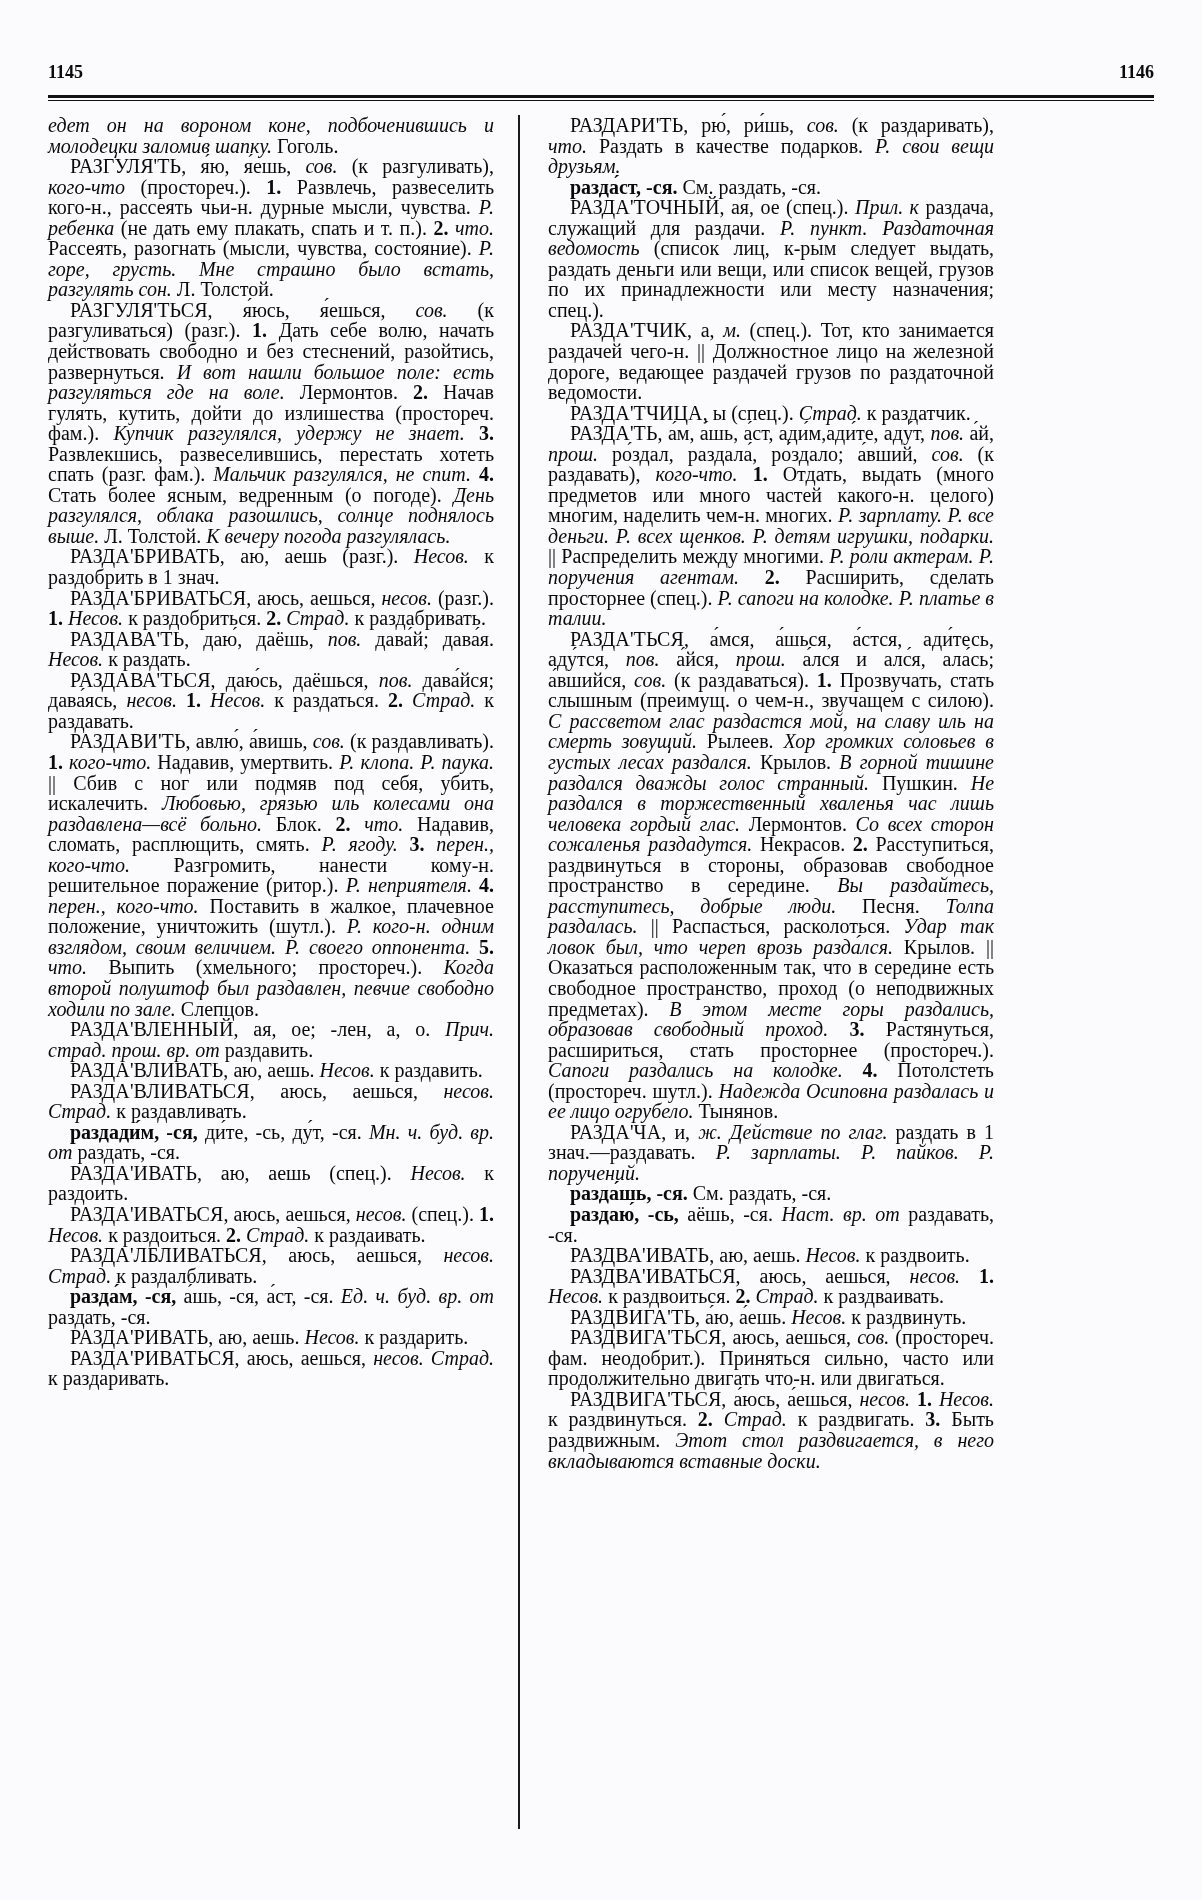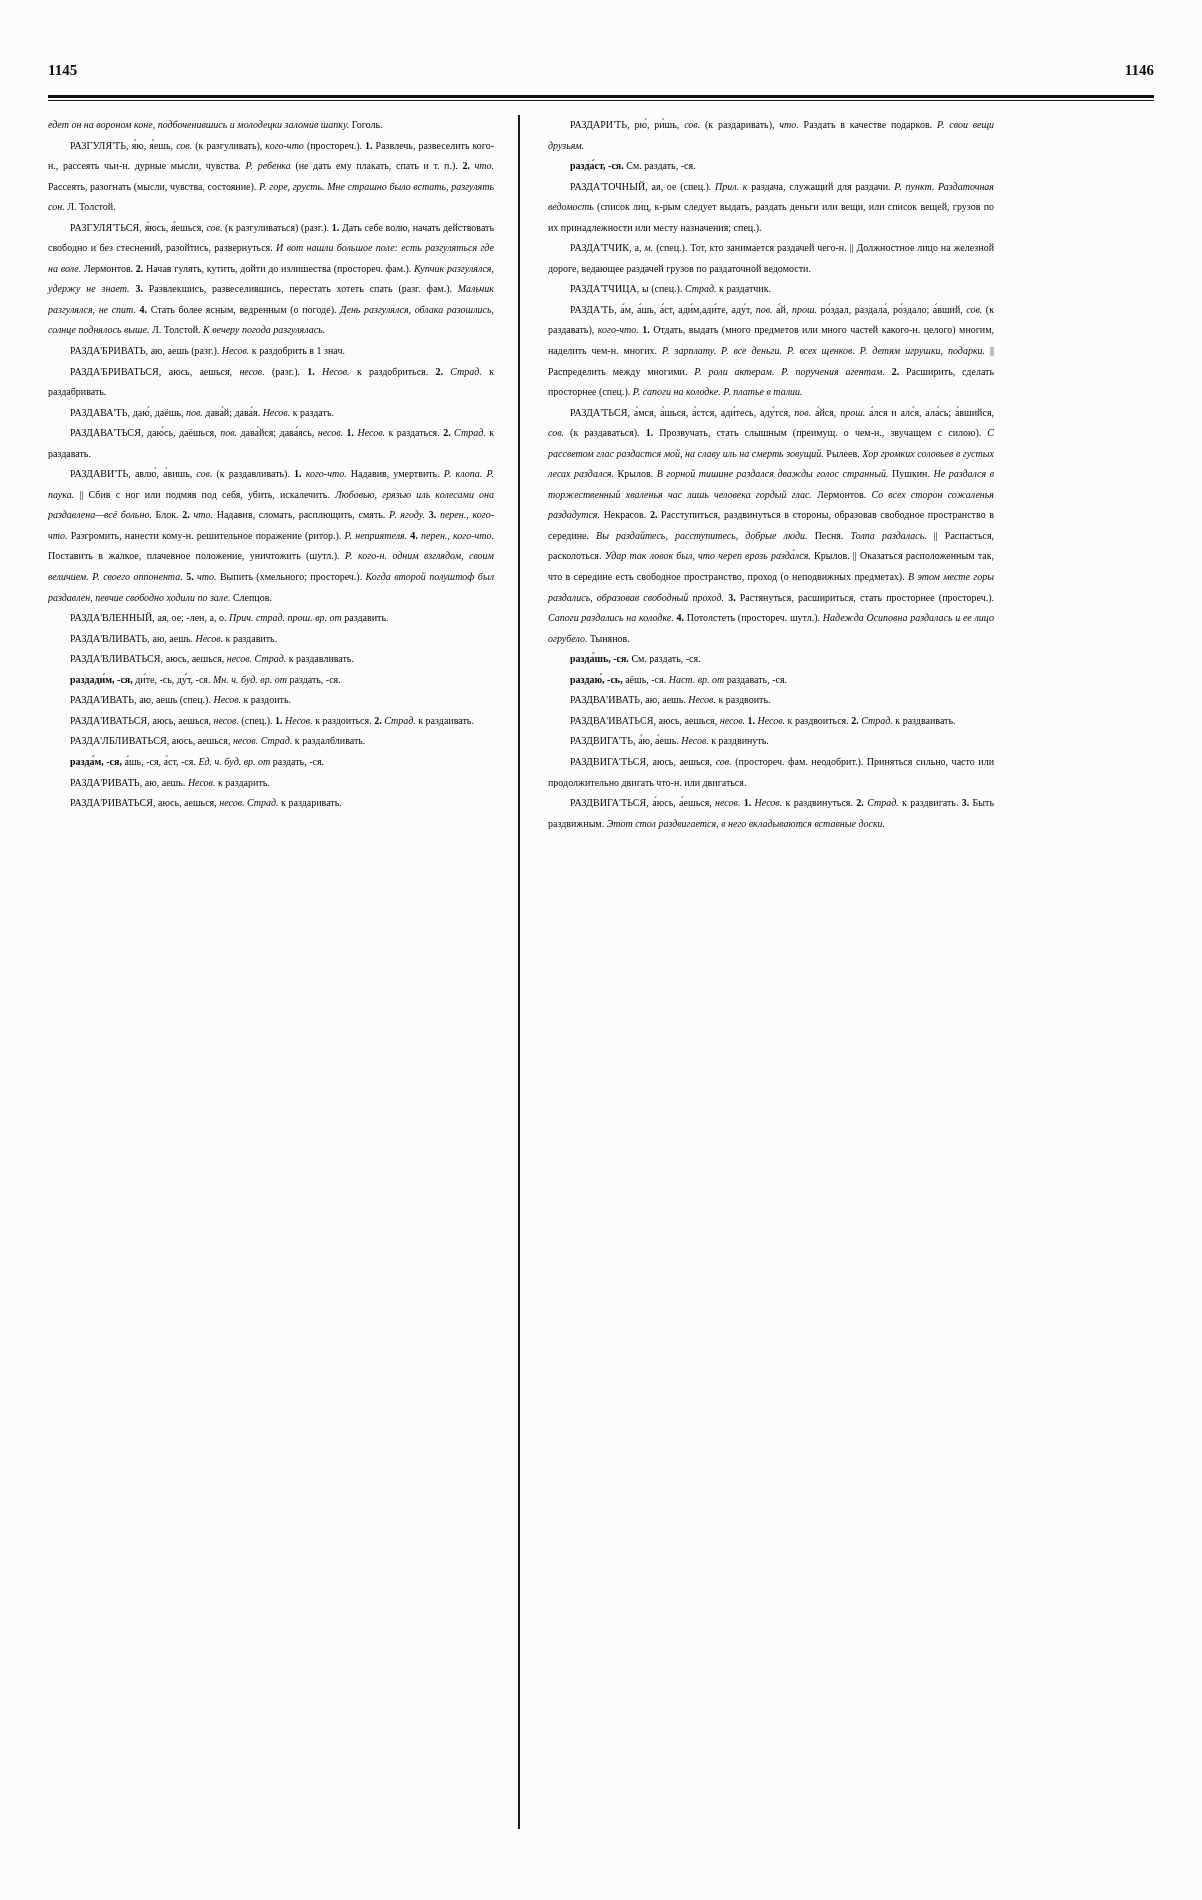--- a/index.html
+++ b/index.html
@@ -34,21 +34,21 @@
 
   
   .running-head {
     display: flex;
     align-items: baseline;
     justify-content: space-between;
     height: 30px;
     font-family: "Liberation Serif", "DejaVu Serif", serif;
   }
   .folio {
-    font-size: 15px;
+    font-size: 18px;
     font-weight: bold;
     letter-spacing: 0px;
   }
   .head-title {
     font-size: 18.5px;
     font-weight: bold;
     letter-spacing: 0.4px;
     text-align: center;
     flex: 1;
   }
@@ -62,21 +62,21 @@
 
   
   .columns {
     position: relative;
     margin-top: 14px;
     display: flex;
     height: 1714px;
   }
   .col {
     width: 446px;
-    font-size: 10px;
+    font-size: 20px;
     line-height: 20.55px;
     text-align: justify;
     text-justify: inter-word;
     hyphens: manual;
     -webkit-hyphens: manual;
   }
   .col-left { padding-right: 14px; }
   .col-right { padding-left: 18px; }
   .gutter {
     width: 0;
@@ -135,20 +135,21 @@
         </div>
       <div class="gutter"></div>
       <div class="col col-right" id="col-right">
           <p class="entry"><span class="hw">РАЗДАРИ'ТЬ,</span> рю́, ри́шь, <span class="it">сов.</span> (к раздаривать), <span class="it">что.</span> Раздать в качестве подарков. <span class="it">Р. свои вещи друзьям.</span></p>
           <p class="entry"><span class="hw-min">разда́ст, -ся.</span> См. раздать, -ся.</p>
           <p class="entry"><span class="hw">РАЗДА'ТОЧНЫЙ,</span> ая, ое (спец.). <span class="it">Прил. к</span> раздача, служащий для раздачи. <span class="it">Р. пункт. Раздаточная ведомость</span> (список лиц, к-рым следует выдать, раздать деньги или вещи, или список вещей, грузов по их принадлежности или месту назначения; спец.).</p>
           <p class="entry"><span class="hw">РАЗДА'ТЧИК,</span> а, <span class="it">м.</span> (спец.). Тот, кто занимается раздачей чего-н. || Должностное лицо на железной дороге, ведающее раздачей грузов по раздаточной ведомости.</p>
           <p class="entry"><span class="hw">РАЗДА'ТЧИЦА,</span> ы (спец.). <span class="it">Страд.</span> к раздатчик.</p>
           <p class="entry"><span class="hw">РАЗДА'ТЬ,</span> а́м, а́шь, а́ст, ади́м,ади́те, аду́т, <span class="it">пов.</span> а́й, <span class="it">прош.</span> ро́здал, раздала́, ро́здало; а́вший, <span class="it">сов.</span> (к раздавать), <span class="it">кого-что.</span> <span class="num">1.</span> Отдать, выдать (много предметов или много частей какого-н. целого) многим, наделить чем-н. многих. <span class="it">Р. зарплату. Р. все деньги. Р. всех щенков. Р. детям игрушки, подарки.</span> || Распределить между многими. <span class="it">Р. роли актерам. Р. поручения агентам.</span> <span class="num">2.</span> Расширить, сделать просторнее (спец.). <span class="it">Р. сапоги на колодке. Р. платье в талии.</span></p>
           <p class="entry"><span class="hw">РАЗДА'ТЬСЯ,</span> а́мся, а́шься, а́стся, ади́тесь, аду́тся, <span class="it">пов.</span> а́йся, <span class="it">прош.</span> а́лся и алс́я, ала́сь; а́вшийся, <span class="it">сов.</span> (к раздаваться). <span class="num">1.</span> Прозвучать, стать слышным (преимущ. о чем-н., звучащем с силою). <span class="it">С рассветом глас раздастся мой, на славу иль на смерть зовущий.</span> Рылеев. <span class="it">Хор громких соловьев в густых лесах раздался.</span> Крылов. <span class="it">В горной тишине раздался дважды голос странный.</span> Пушкин. <span class="it">Не раздался в торжественный хваленья час лишь человека гордый глас.</span> Лермонтов. <span class="it">Со всех сторон сожаленья раздадутся.</span> Некрасов. <span class="num">2.</span> Расступиться, раздвинуться в стороны, образовав свободное пространство в середине. <span class="it">Вы раздайтесь, расступитесь, добрые люди.</span> Песня. <span class="it">Толпа раздалась.</span> || Распасться, расколоться. <span class="it">Удар так ловок был, что череп врозь разда́лся.</span> Крылов. || Оказаться расположенным так, что в середине есть свободное пространство, проход (о неподвижных предметах). <span class="it">В этом месте горы раздались, образовав свободный проход.</span> <span class="num">3.</span> Растянуться, расшириться, стать просторнее (простореч.). <span class="it">Сапоги раздались на колодке.</span> <span class="num">4.</span> Потолстеть (простореч. шутл.). <span class="it">Надежда Осиповна раздалась и ее лицо огрубело.</span> Тынянов.</p>
+          <p class="entry"><span class="hw">РАЗДА'ЧА,</span> и, <span class="it">ж. Действие по глаг.</span> раздать в 1 знач.—раздавать. <span class="it">Р. зарплаты. Р. пайков. Р. поручений.</span></p>
           <p class="entry"><span class="hw-min">разда́шь, -ся.</span> См. раздать, -ся.</p>
           <p class="entry"><span class="hw-min">раздаю́, -сь,</span> аёшь, -ся. <span class="it">Наст. вр. от</span> раздавать, -ся.</p>
           <p class="entry"><span class="hw">РАЗДВА'ИВАТЬ,</span> аю, аешь. <span class="it">Несов.</span> к раздвоить.</p>
           <p class="entry"><span class="hw">РАЗДВА'ИВАТЬСЯ,</span> аюсь, аешься, <span class="it">несов.</span> <span class="num">1.</span> <span class="it">Несов.</span> к раздвоиться. <span class="num">2.</span> <span class="it">Страд.</span> к раздваивать.</p>
           <p class="entry"><span class="hw">РАЗДВИГА'ТЬ,</span> а́ю, а́ешь. <span class="it">Несов.</span> к раздвинуть.</p>
           <p class="entry"><span class="hw">РАЗДВИГА'ТЬСЯ,</span> аюсь, аешься, <span class="it">сов.</span> (простореч. фам. неодобрит.). Приняться сильно, часто или продолжительно двигать что-н. или двигаться.</p>
           <p class="entry"><span class="hw">РАЗДВИГА'ТЬСЯ,</span> а́юсь, а́ешься, <span class="it">несов.</span> <span class="num">1.</span> <span class="it">Несов.</span> к раздвинуться. <span class="num">2.</span> <span class="it">Страд.</span> к раздвигать. <span class="num">3.</span> Быть раздвижным. <span class="it">Этот стол раздвигается, в него вкладываются вставные доски.</span></p>
         </div>
     </div>
 

